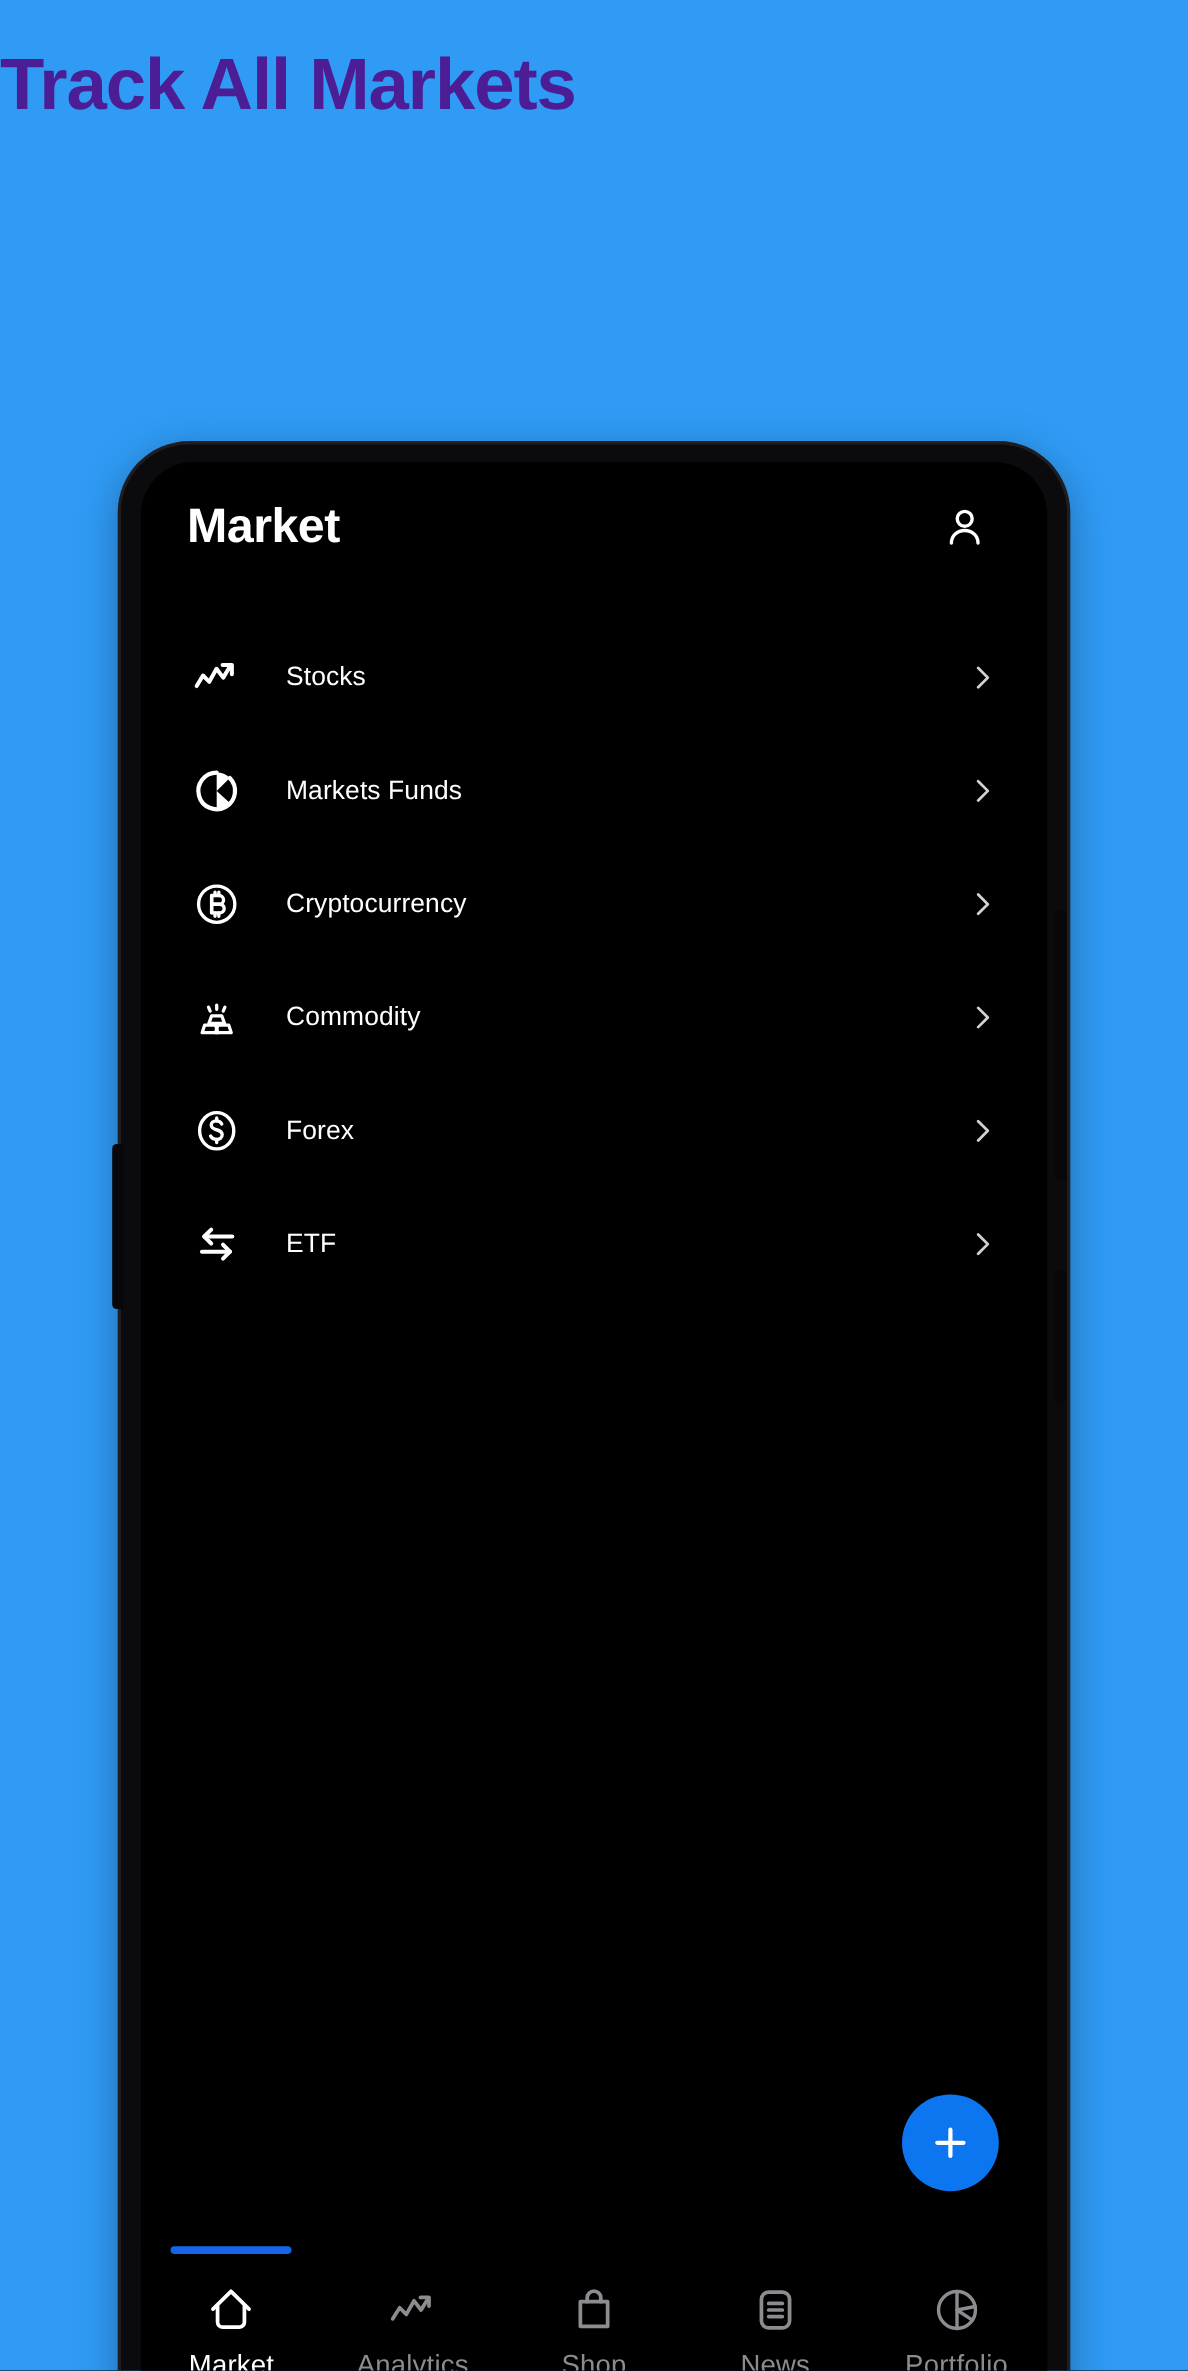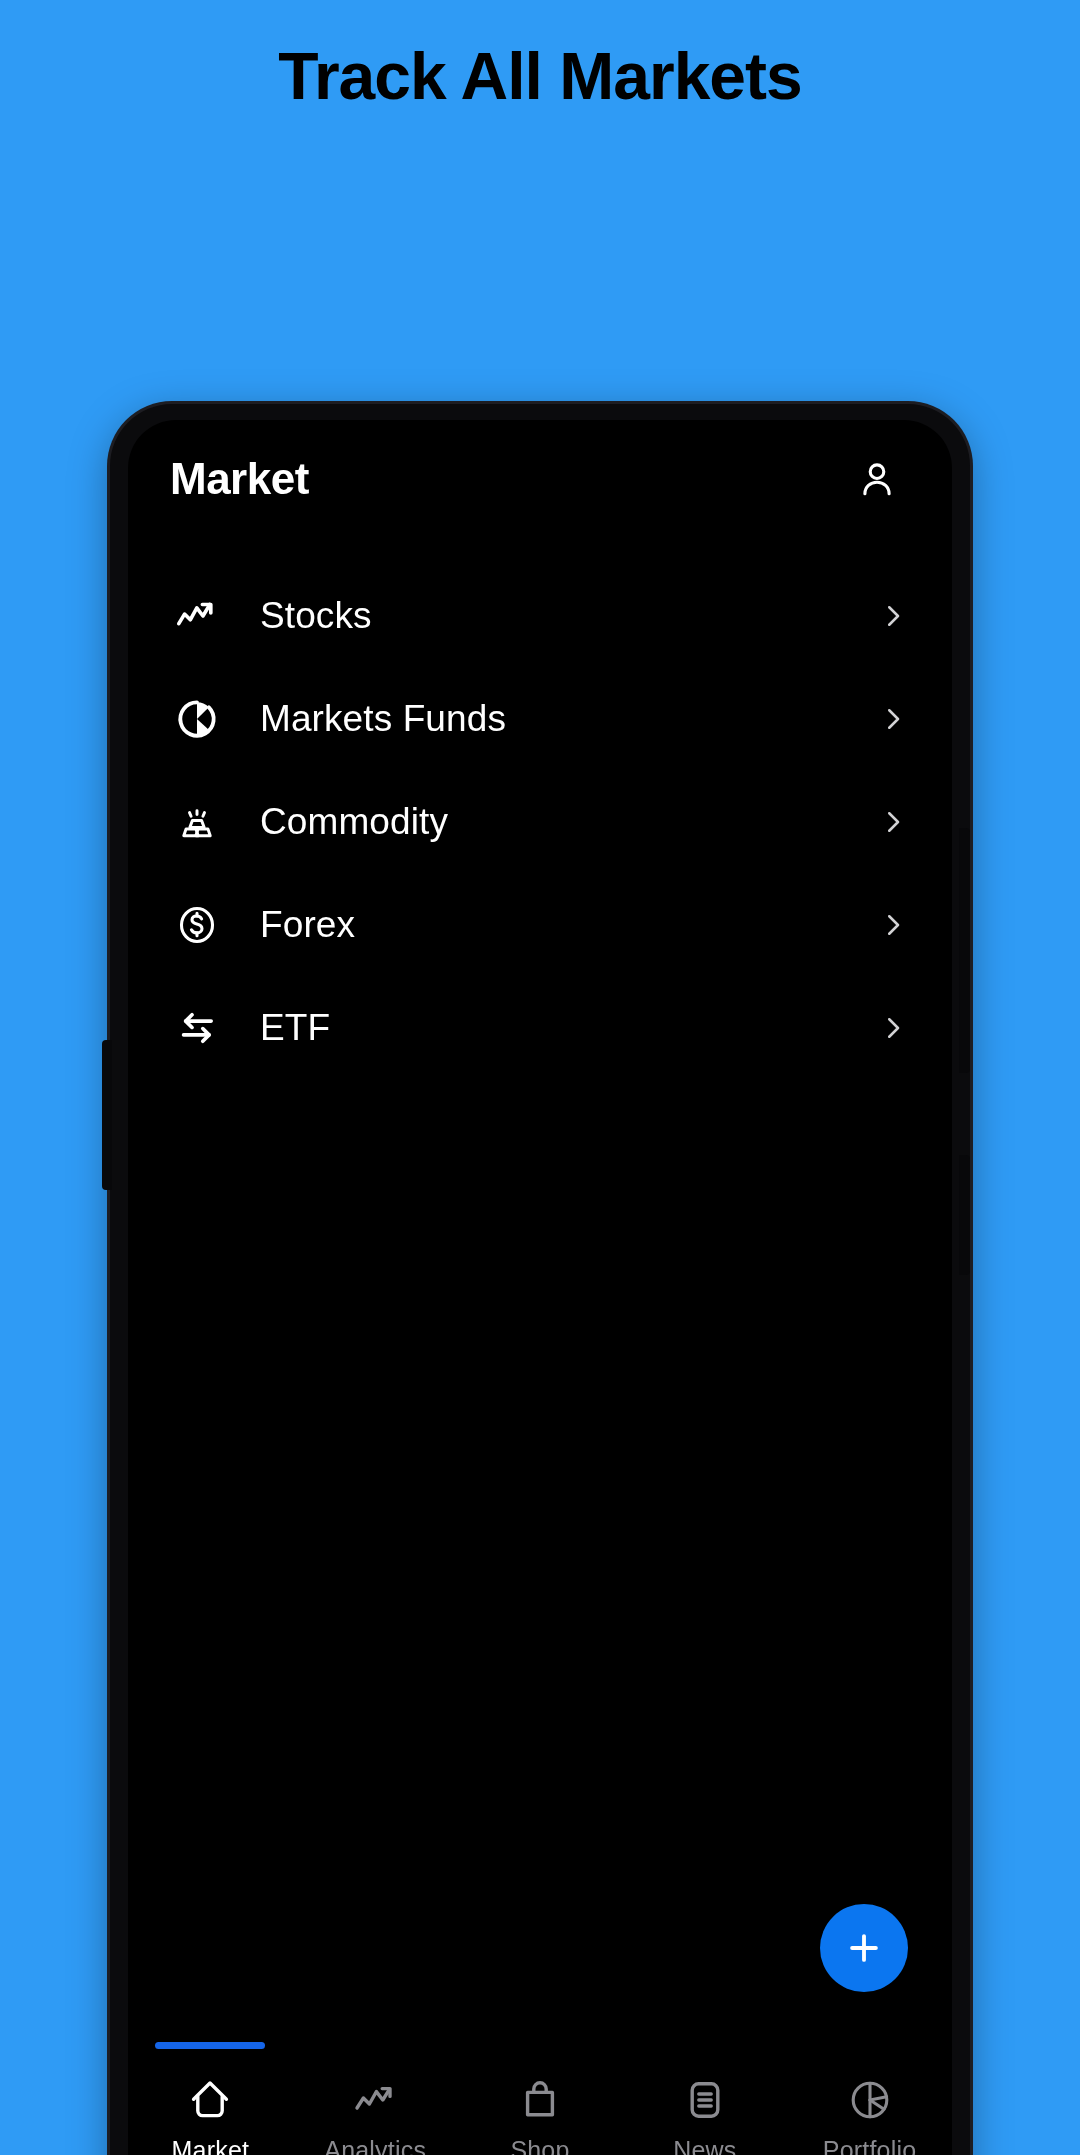--- a/index.html
+++ b/index.html
@@ -15,22 +15,22 @@
     font-family: "Liberation Sans", sans-serif;
     position: relative;
   }
 
   
   .hero-title {
     position: absolute;
     top: 40px;
     left: 0;
     width: 1080px;
-    text-align: center;
-    color: #000000;
+    text-align: left;
+    color: #4c1d95;
     font-size: 66px;
     font-weight: bold;
     letter-spacing: -1px;
     line-height: 1.1;
   }
 
   
   .phone-frame {
     position: absolute;
     left: 110px;
@@ -108,21 +108,21 @@
     flex: 0 0 54px;
     width: 54px;
     height: 54px;
     display: flex;
     align-items: center;
     justify-content: center;
   }
   .menu-label {
     flex: 1 1 auto;
     color: #ffffff;
-    font-size: 37px;
+    font-size: 24px;
     padding-left: 36px;
     letter-spacing: 0.1px;
   }
   .menu-chevron {
     flex: 0 0 34px;
     display: flex;
     align-items: center;
     justify-content: center;
     opacity: 0.9;
   }
@@ -236,20 +236,37 @@
         </div>
         <div class="menu-label">Markets Funds</div>
         <div class="menu-chevron">
           <svg width="30" height="30" viewBox="0 0 24 24" fill="none" stroke="#e9e9ec" stroke-width="2" stroke-linecap="round" stroke-linejoin="round">
               <path d="M9 5l7 7-7 7"></path>
             </svg>
         </div>
       </div>
 
 
+      <div class="menu-row">
+        <div class="menu-icon">
+          <svg width="46" height="46" viewBox="0 0 24 24" fill="none" stroke="#ffffff" stroke-width="1.6" stroke-linecap="round" stroke-linejoin="round">
+            <circle cx="12" cy="12" r="8.6"></circle>
+            <path d="M9.6 7.9h3.6a2.05 2.05 0 0 1 0 4.1H9.6z"></path>
+            <path d="M9.6 12h3.9a2.05 2.05 0 0 1 0 4.1H9.6z"></path>
+            <path d="M9.6 7.9v8.2"></path>
+            <path d="M11.2 6.3v1.6M13 6.3v1.6M11.2 16.1v1.6M13 16.1v1.6"></path>
+          </svg>
+        </div>
+        <div class="menu-label">Cryptocurrency</div>
+        <div class="menu-chevron">
+          <svg width="30" height="30" viewBox="0 0 24 24" fill="none" stroke="#e9e9ec" stroke-width="2" stroke-linecap="round" stroke-linejoin="round">
+              <path d="M9 5l7 7-7 7"></path>
+            </svg>
+        </div>
+      </div>
 
       <div class="menu-row">
         <div class="menu-icon">
           <svg width="46" height="46" viewBox="0 0 24 24" fill="none" stroke="#ffffff" stroke-width="1.55" stroke-linecap="round" stroke-linejoin="round">
             <path d="M9.6 11.2h4.8l1.3 3.6H8.3z"></path>
             <path d="M6.3 15.6h5.1l1.2 3.6H5.1z"></path>
             <path d="M12.6 15.6h5.1l1.2 3.6h-7.5z"></path>
             <path d="M8.1 7.1l.8 1.9M12 6.1v2M15.9 7.1l-.8 1.9"></path>
           </svg>
         </div>

